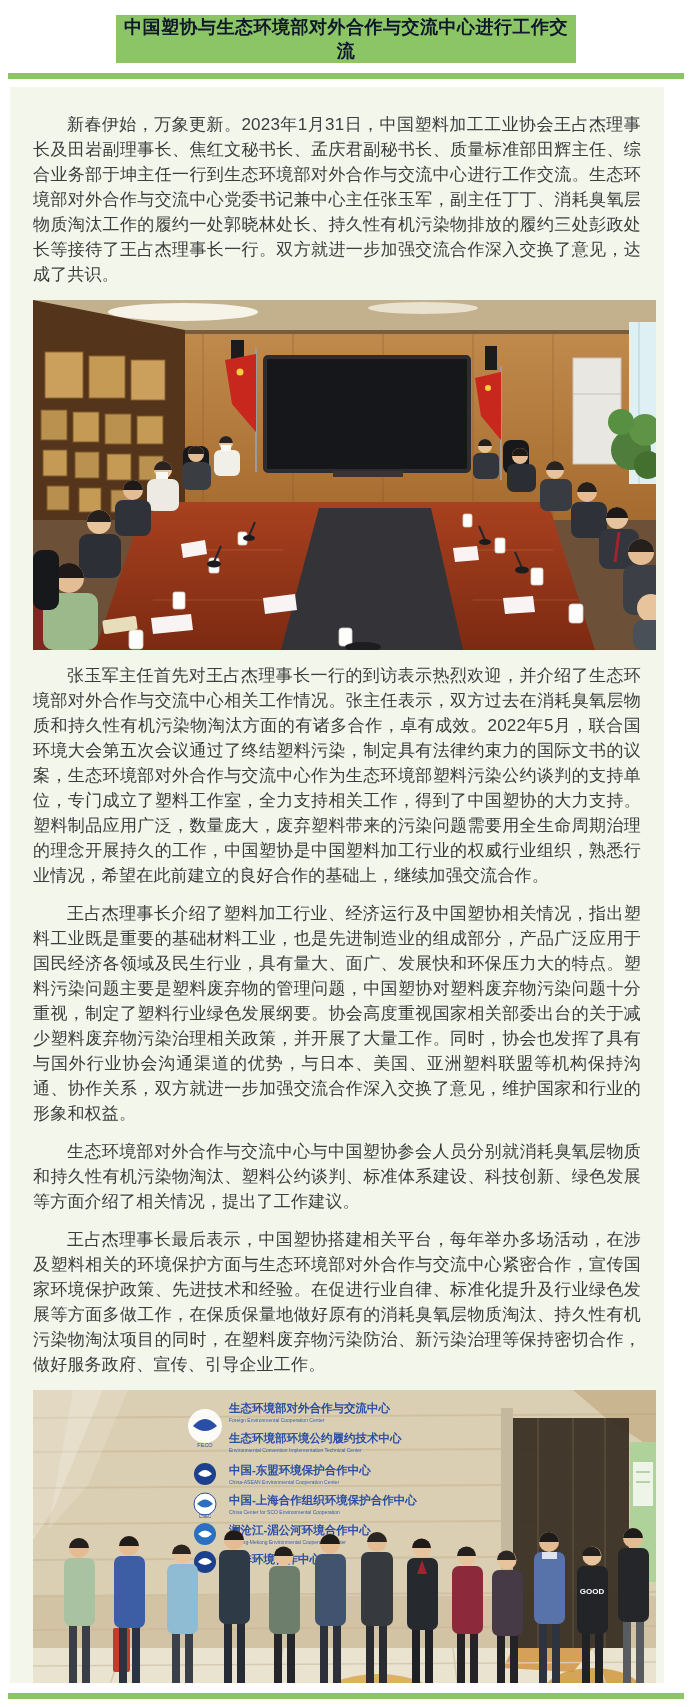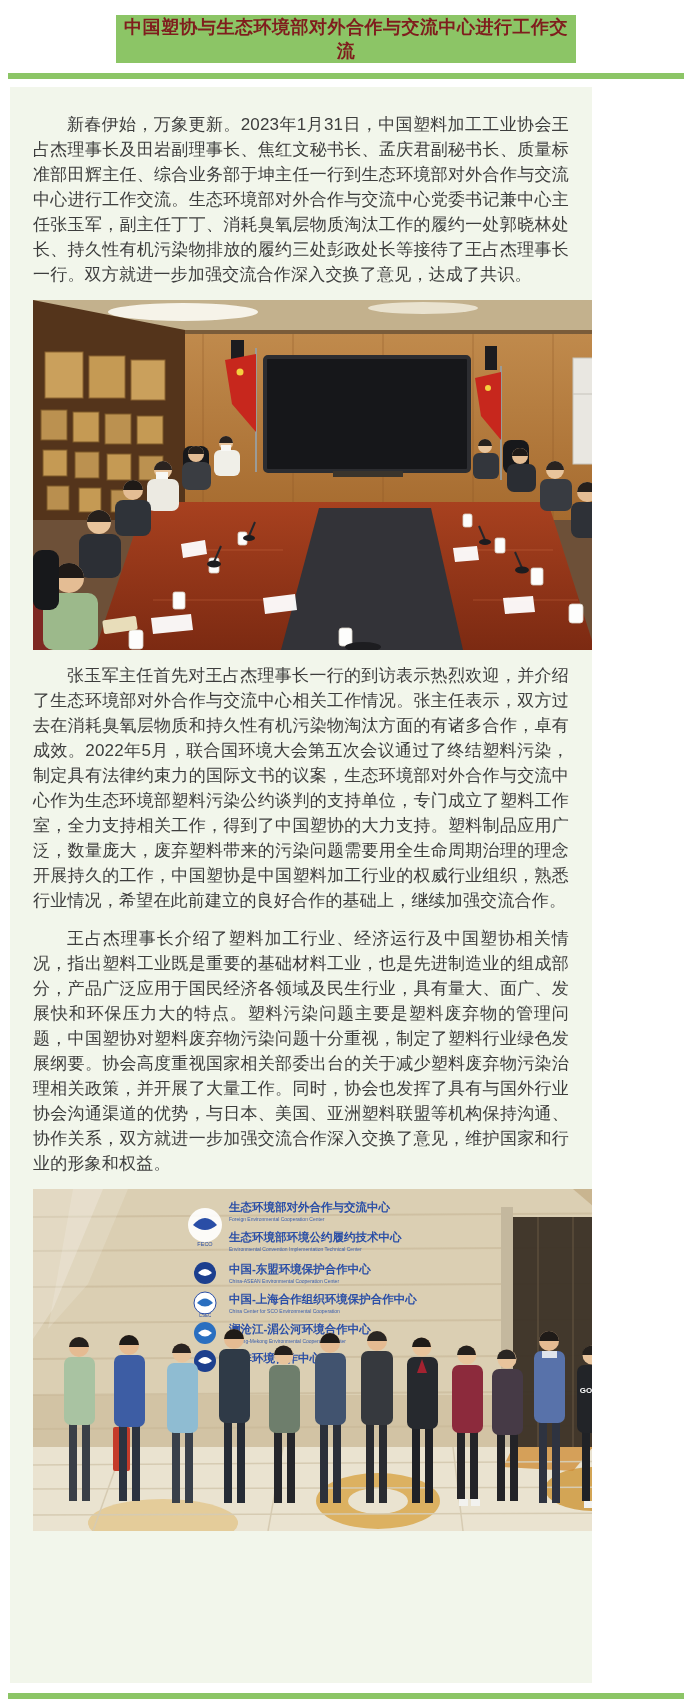--- a/index.html
+++ b/index.html
@@ -2,29 +2,29 @@
 <html><head>
 <meta charset="utf-8">
 <style>
   html,body{margin:0;padding:0;}
   body{
     position:relative;width:692px;height:1707px;background:#ffffff;
     font-family:"Liberation Sans","DejaVu Sans",sans-serif;overflow:hidden;
   }
   .banner{
     position:absolute;left:116px;top:15px;width:460px;height:48px;
-    background:#8cc566;color:#7f1d1d;display:flex;align-items:center;justify-content:center;
+    background:#8cc566;color:#0f172a;display:flex;align-items:center;justify-content:center;
     font-size:18px;font-weight:bold;letter-spacing:0.5px;box-sizing:border-box;padding:0 8px;
     text-align:center;
   }
   .bar{position:absolute;left:8px;width:676px;height:6px;background:#8cc566;}
   .bar-top{top:73px;}
   .bar-bottom{top:1693px;}
   .card{
-    position:absolute;left:10px;top:87px;width:582px;height:1596px;background:#f2f6eb;
+    position:absolute;left:10px;top:87px;width:654px;height:1596px;background:#f2f6eb;
     box-sizing:border-box;padding:25px 23px 20px 23px;overflow:hidden;
   }
   .card p{
     margin:13px 0 0 0;font-size:17px;line-height:25px;color:#3d3d3d;
     text-indent:2em;text-align:justify;letter-spacing:0.2px;
   }
   .card p.first{margin-top:0;}
   .photo{
     position:relative;width:623px;margin:13px auto;overflow:hidden;display:block;
   }
@@ -207,20 +207,22 @@
         <ellipse cx="452" cy="242" rx="6" ry="3" fill="#1c1c1f"></ellipse>
         <ellipse cx="489" cy="270" rx="7" ry="3.5" fill="#1c1c1f"></ellipse>
         <rect x="70" y="318" width="34" height="14" rx="2" fill="#e8ddba" transform="rotate(-8 87 325)"></rect>
         <ellipse cx="330" cy="347" rx="18" ry="5" fill="#1d1d20"></ellipse>
       </g>
     </svg>
   </div>
 
   <p>张玉军主任首先对王占杰理事长一行的到访表示热烈欢迎，并介绍了生态环境部对外合作与交流中心相关工作情况。张主任表示，双方过去在消耗臭氧层物质和持久性有机污染物淘汰方面的有诸多合作，卓有成效。2022年5月，联合国环境大会第五次会议通过了终结塑料污染，制定具有法律约束力的国际文书的议案，生态环境部对外合作与交流中心作为生态环境部塑料污染公约谈判的支持单位，专门成立了塑料工作室，全力支持相关工作，得到了中国塑协的大力支持。塑料制品应用广泛，数量庞大，废弃塑料带来的污染问题需要用全生命周期治理的理念开展持久的工作，中国塑协是中国塑料加工行业的权威行业组织，熟悉行业情况，希望在此前建立的良好合作的基础上，继续加强交流合作。</p>
   <p>王占杰理事长介绍了塑料加工行业、经济运行及中国塑协相关情况，指出塑料工业既是重要的基础材料工业，也是先进制造业的组成部分，产品广泛应用于国民经济各领域及民生行业，具有量大、面广、发展快和环保压力大的特点。塑料污染问题主要是塑料废弃物的管理问题，中国塑协对塑料废弃物污染问题十分重视，制定了塑料行业绿色发展纲要。协会高度重视国家相关部委出台的关于减少塑料废弃物污染治理相关政策，并开展了大量工作。同时，协会也发挥了具有与国外行业协会沟通渠道的优势，与日本、美国、亚洲塑料联盟等机构保持沟通、协作关系，双方就进一步加强交流合作深入交换了意见，维护国家和行业的形象和权益。</p>
+  <p>生态环境部对外合作与交流中心与中国塑协参会人员分别就消耗臭氧层物质和持久性有机污染物淘汰、塑料公约谈判、标准体系建设、科技创新、绿色发展等方面介绍了相关情况，提出了工作建议。</p>
+  <p>王占杰理事长最后表示，中国塑协搭建相关平台，每年举办多场活动，在涉及塑料相关的环境保护方面与生态环境部对外合作与交流中心紧密合作，宣传国家环境保护政策、先进技术和经验。在促进行业自律、标准化提升及行业绿色发展等方面多做工作，在保质保量地做好原有的消耗臭氧层物质淘汰、持久性有机污染物淘汰项目的同时，在塑料废弃物污染防治、新污染治理等保持密切合作，做好服务政府、宣传、引导企业工作。</p>
 
   <div class="photo" style="height:342px">
     <svg width="623" height="342" viewBox="0 0 623 342" xmlns="http://www.w3.org/2000/svg">
 
       <rect x="0" y="0" width="623" height="262" fill="#dbcfb3"></rect>
       <g stroke="#cabb9c" stroke-width="2" opacity="0.7">
         <line x1="0" y1="28" x2="623" y2="24"></line>
           <line x1="0" y1="62" x2="623" y2="58"></line>
         <line x1="0" y1="98" x2="623" y2="94"></line>
           <line x1="0" y1="134" x2="623" y2="130"></line>

